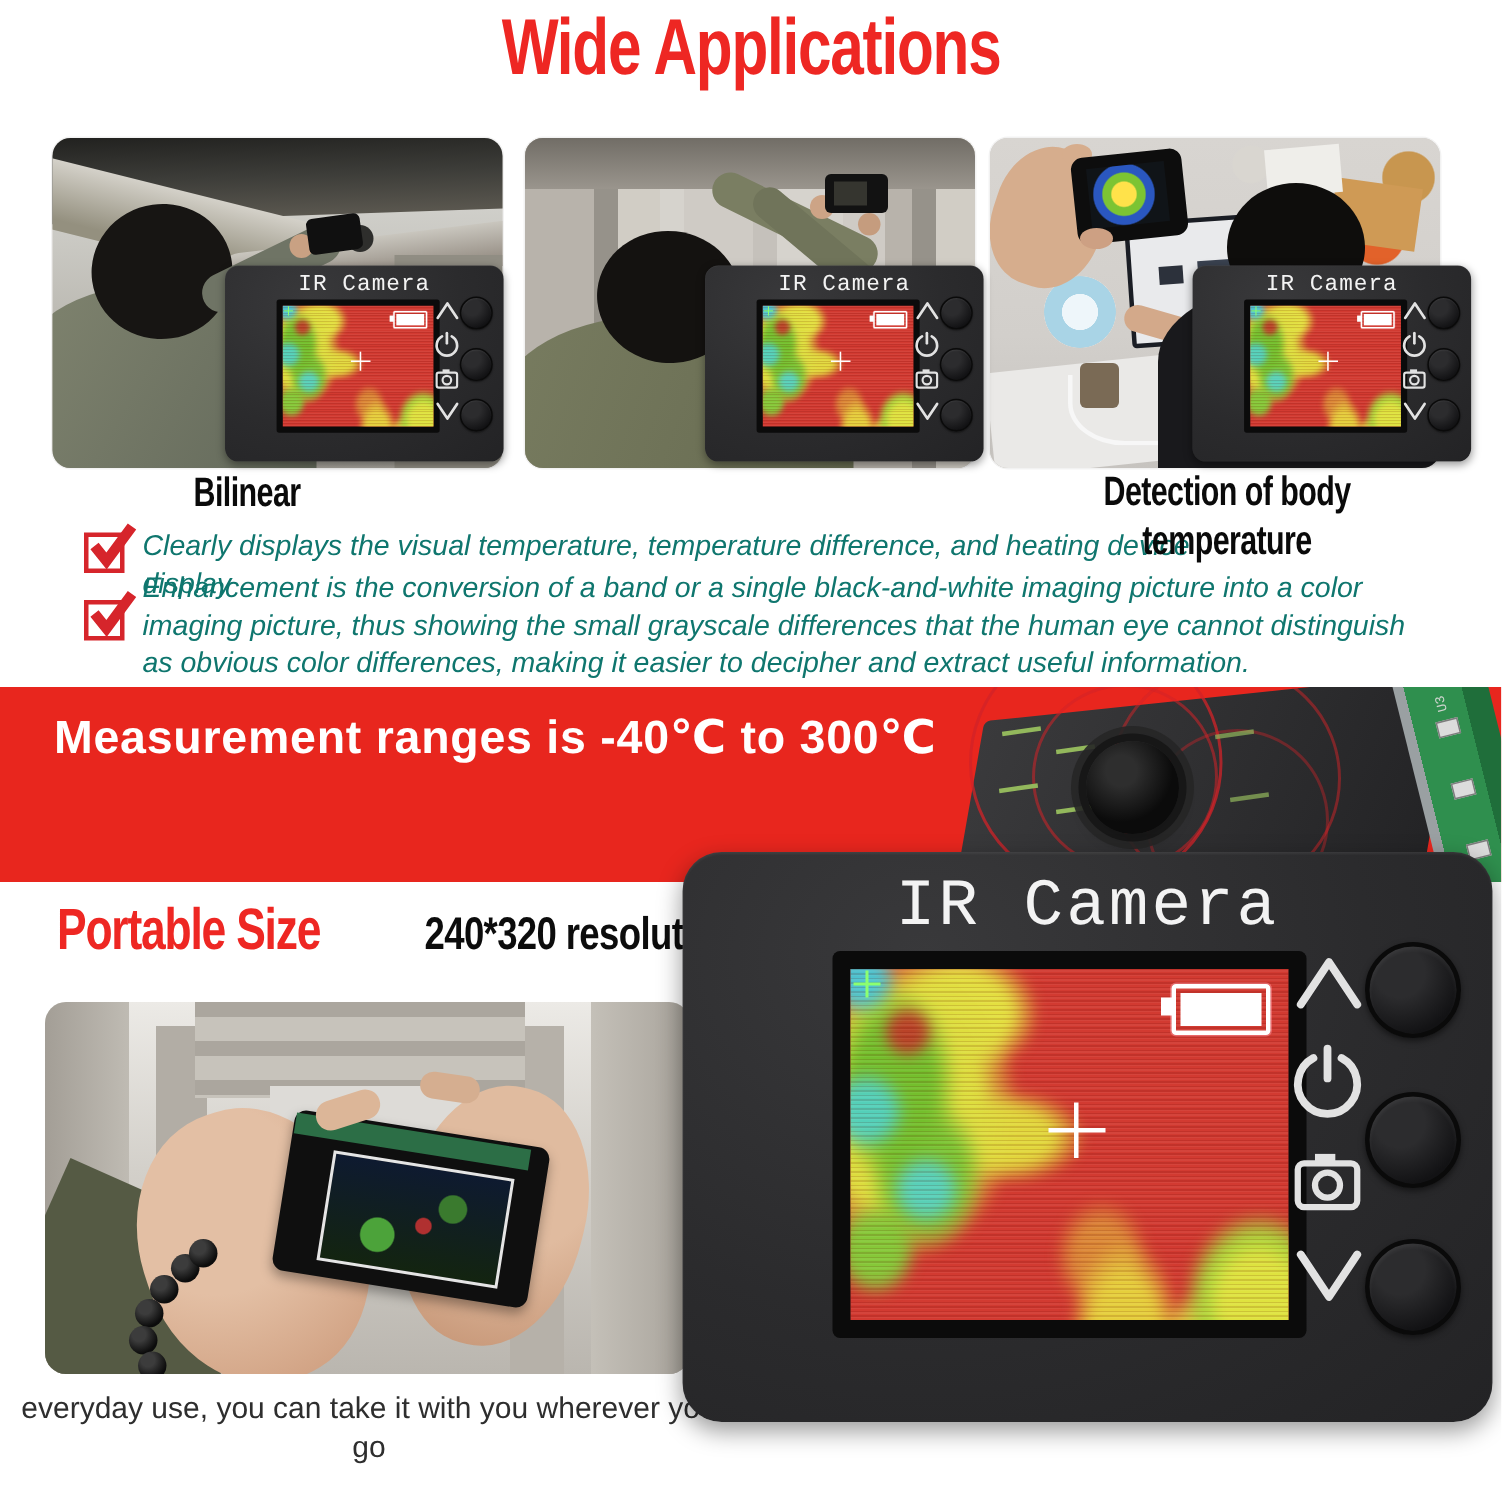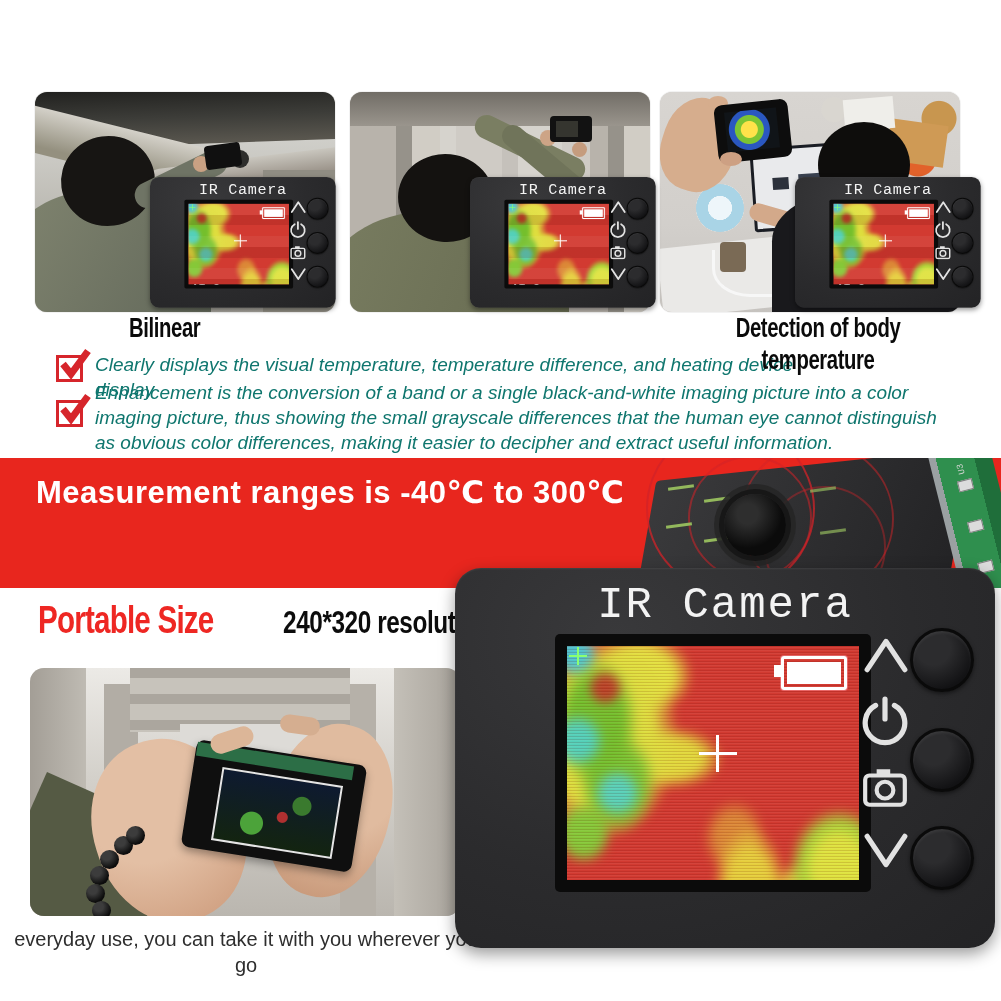--- a/index.html
+++ b/index.html
@@ -217,20 +217,23 @@
   .device-small{position:absolute;width:186px;height:131px;z-index:3;}
   .device-small .ir-device{transform:scale(.344);transform-origin:top left;}
   .ds1{left:150px;top:177px;} .ds2{left:470px;top:177px;} .ds3{left:795px;top:177px;}
   .big-device{position:absolute;left:455px;top:568px;z-index:6;}
 </style>
 </head>
 <body>
 
 <div class="stage">
 
+  <div class="title">
+    <span>Wide Applications</span>
+  </div>
 
   <div class="photo p1">
     <div class="p1-bg"></div>
     <div class="p1-toppipe"></div>
     <div class="p1-pipe-main"></div>
     <div class="p1-pipe2"></div>
     <div class="p1-block"></div>
     <div class="p1-valve1"></div>
     <div class="p1-valve2"></div>
     <div class="p1-body"></div>

